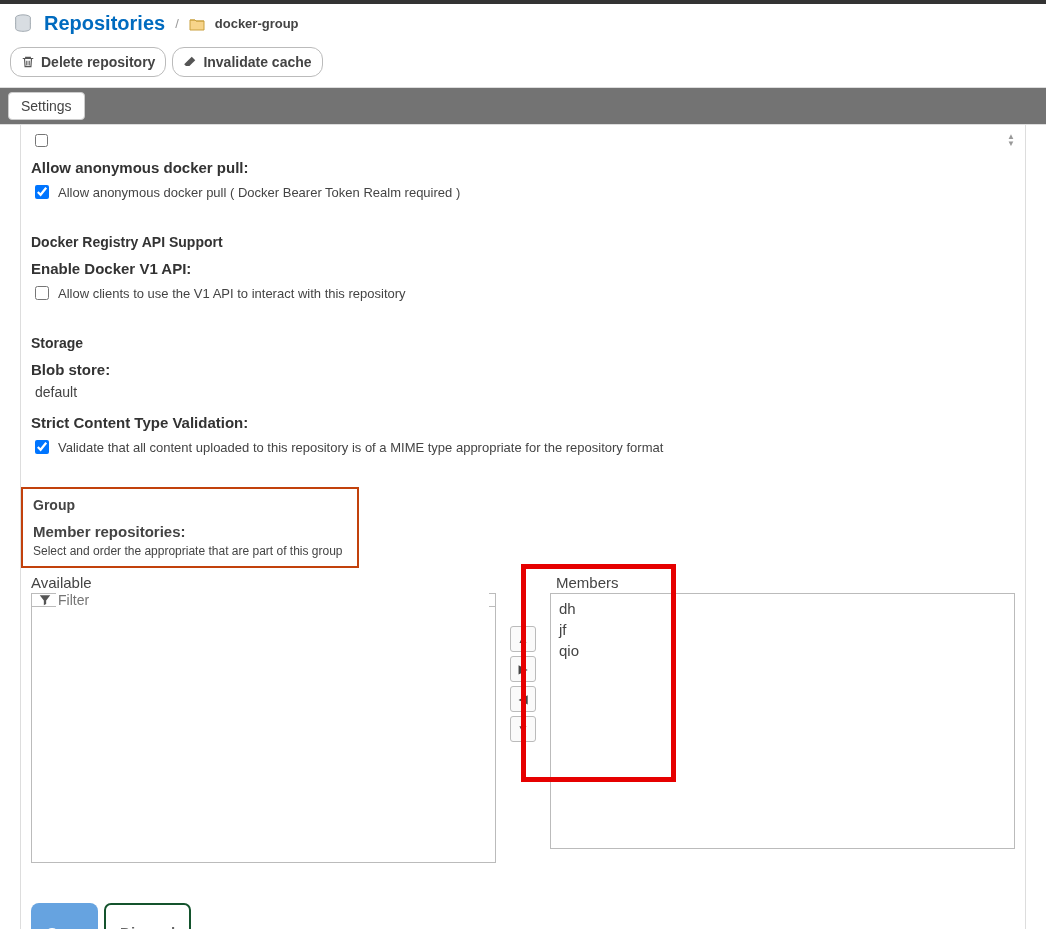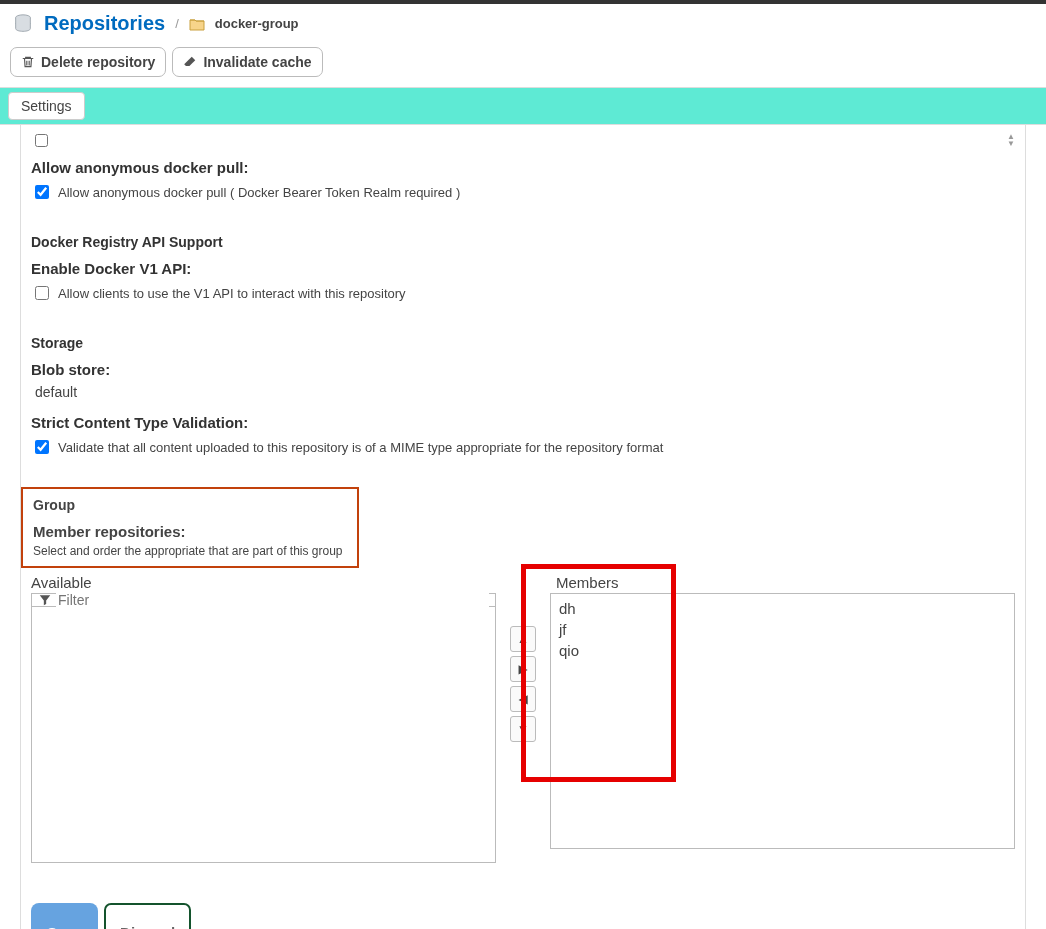--- a/index.html
+++ b/index.html
@@ -40,31 +40,31 @@
     display: flex;
     gap: 6px;
     padding: 4px 10px 10px 10px;
   }
   .btn {
     display: inline-flex;
     align-items: center;
     gap: 6px;
     background: #fff;
     border: 1px solid #bbb;
-    border-radius: 7px;
+    border-radius: 12px;
     padding: 6px 10px;
     font-size: 14px;
     font-weight: 600;
     color: #444;
     cursor: pointer;
   }
   .tabbar {
     border-top: 1px solid #ddd;
     border-bottom: 1px solid #ddd;
-    background: #5eead4;
+    background: #737373;
     padding: 4px 8px;
   }
   .tab {
     display: inline-block;
     background: #fff;
     border: 1px solid #ccc;
     border-radius: 4px;
     padding: 5px 12px;
     font-size: 14px;
     color: #444;

